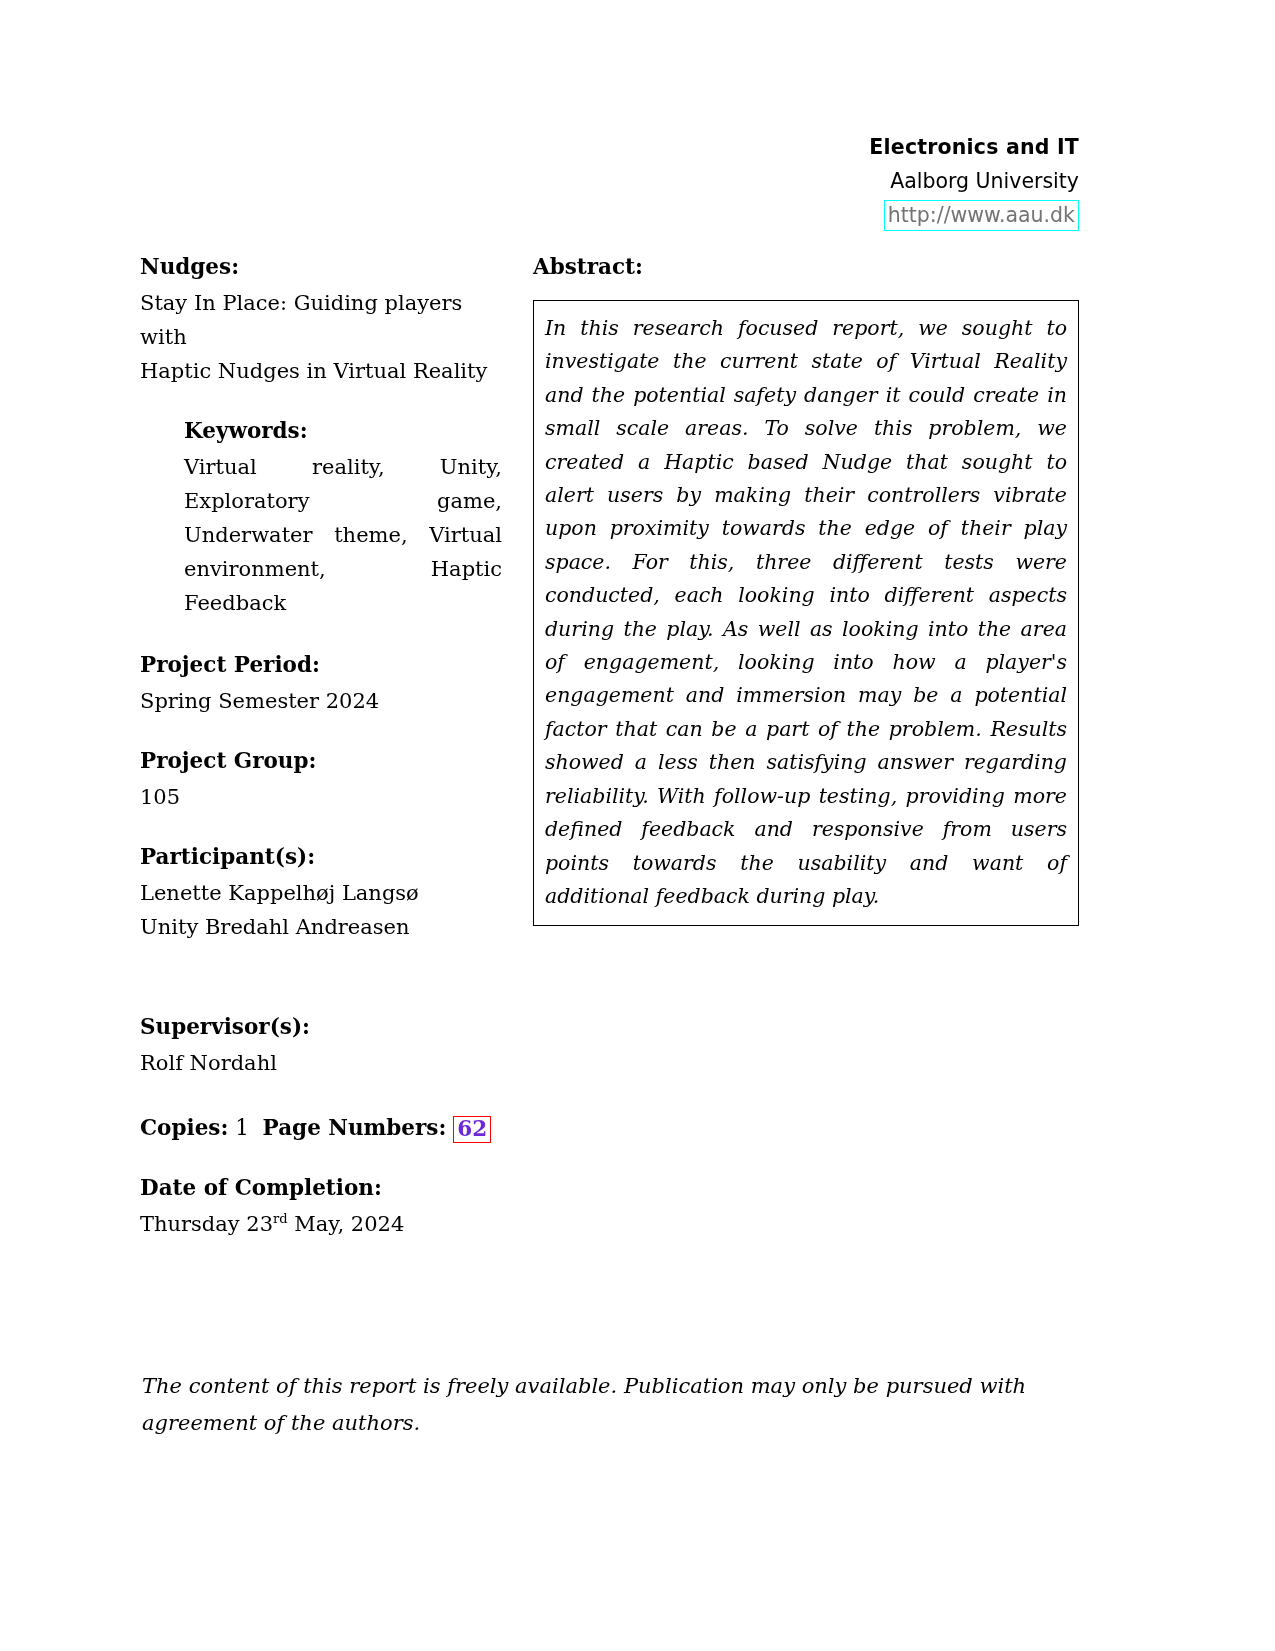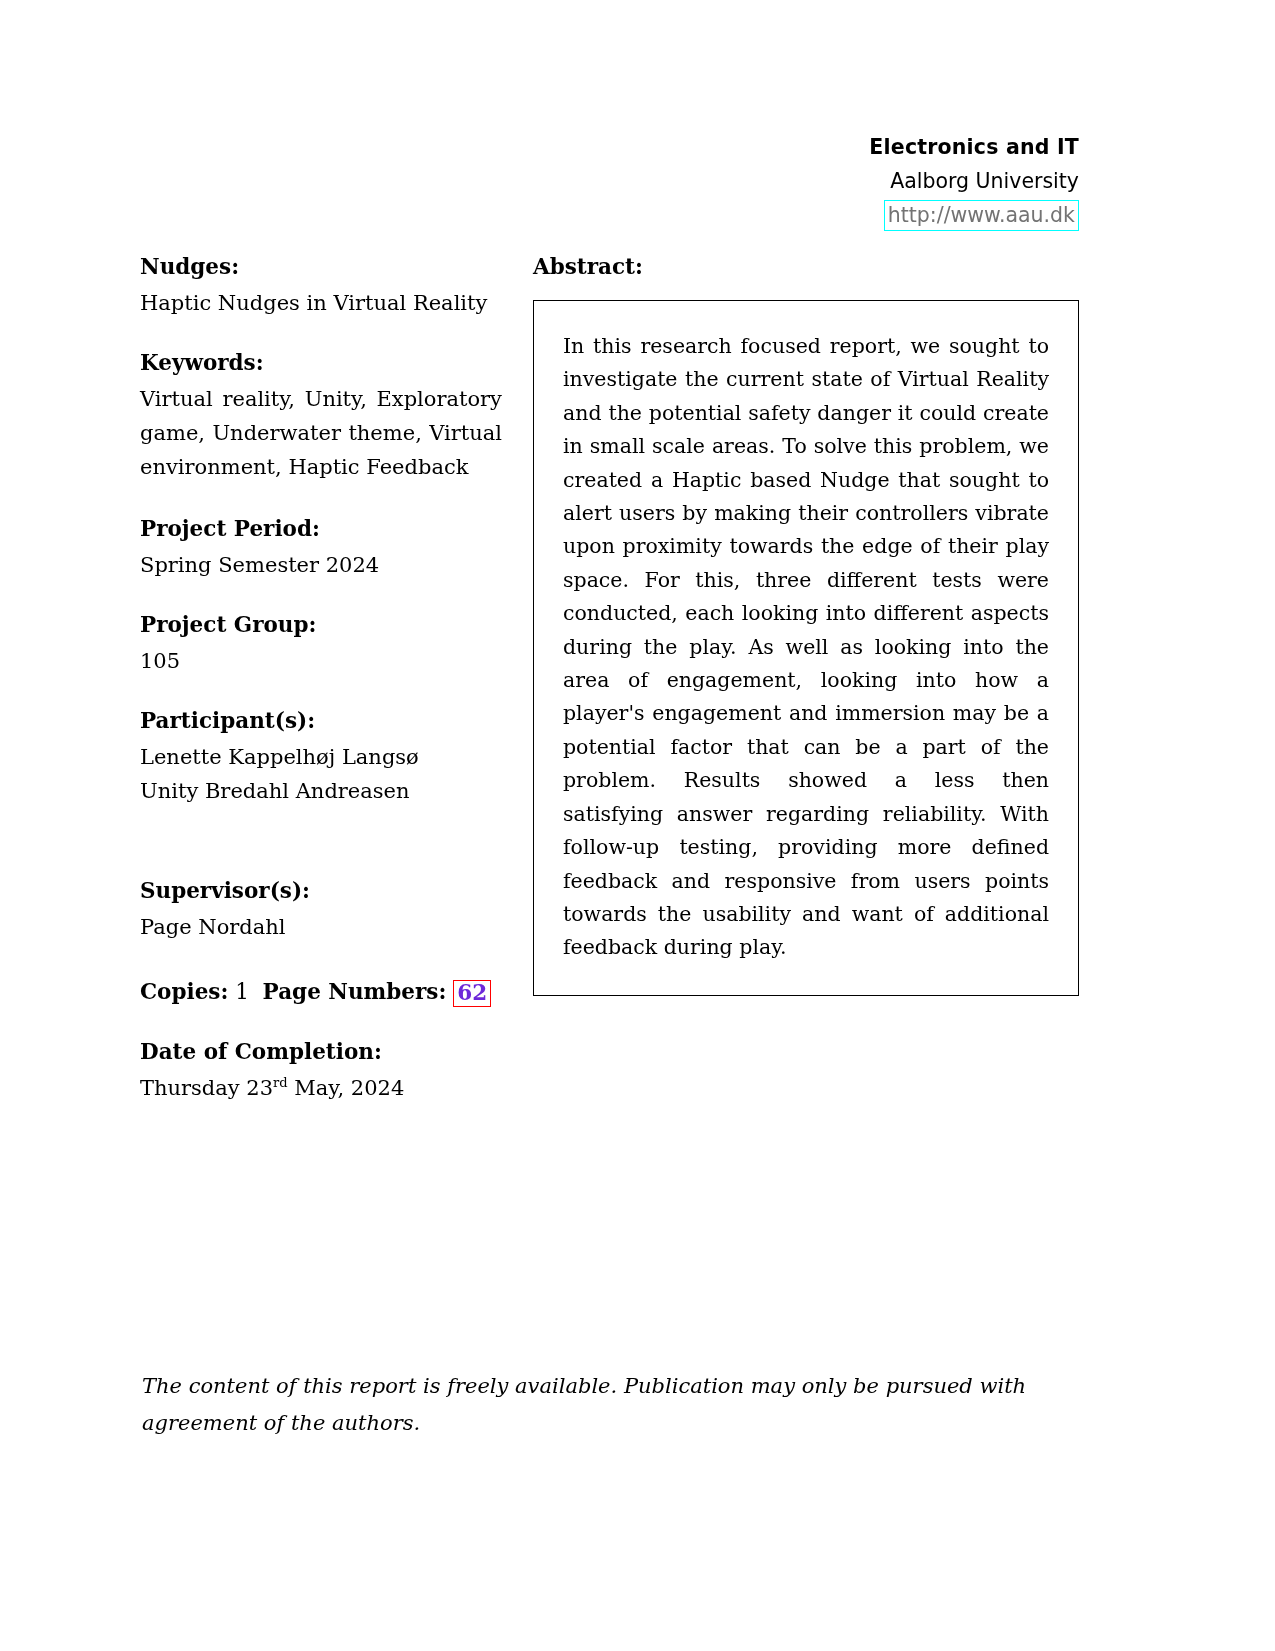--- a/index.html
+++ b/index.html
@@ -82,21 +82,21 @@
   }
   .field-value.nojust {
     text-align: left;
   }
   .value-line {
     display: block;
     line-height: 34px;
   }
 
   .field.title-field { margin-bottom: 26px; }
-  .field.keywords-field { margin-bottom: 28px; }
+  .field.keywords-field { margin-bottom: 28px; margin-left: 44px; }
   .field.period-field { margin-bottom: 26px; }
   .field.group-field { margin-bottom: 26px; }
   .field.participants-field { margin-bottom: 66px; }
   .field.supervisors-field { margin-bottom: 31px; }
   .field.copies-field { margin-bottom: 26px; }
 
   
   .copies-row {
     font-size: 21.5px;
     line-height: 34px;
@@ -141,21 +141,22 @@
     padding: 11px 11px 12px 11px;
     box-sizing: border-box;
     width: 546px;
   }
   .abstract-text {
     font-size: 20.5px;
     line-height: 33.4px;
     text-align: justify;
     text-justify: inter-word;
     hyphens: manual;
-    margin: 18px;
+    margin: 0;
+    font-style: italic;
   }
 
   
   .footer-note {
     position: absolute;
     left: 142px;
     top: 1368px;
     width: 938px;
     font-style: italic;
     font-size: 21px;
@@ -174,20 +175,21 @@
     <div class="url-row">
       <a class="url-box" href="#">http://www.aau.dk</a>
     </div>
   </div>
 
   <div class="left-col">
 
     <div class="field title-field">
       <div class="field-label">Nudges:</div>
       <div class="field-value nojust">
+        <span class="value-line">Stay In Place: Guiding players with</span>
         <span class="value-line">Haptic Nudges in Virtual Reality</span>
       </div>
     </div>
 
     <div class="field keywords-field">
       <div class="field-label">Keywords:</div>
       <div class="field-value">Virtual reality, Unity, Exploratory game, Underwater theme, Virtual environment, Haptic Feedback</div>
     </div>
 
     <div class="field period-field">
@@ -204,21 +206,21 @@
       <div class="field-label">Participant(s):</div>
       <div class="field-value nojust">
         <span class="value-line">Lenette Kappelhøj Langsø</span>
         <span class="value-line">Unity Bredahl Andreasen</span>
       </div>
     </div>
 
     <div class="field supervisors-field">
       <div class="field-label">Supervisor(s):</div>
       <div class="field-value nojust">
-        <span class="value-line">Page Nordahl</span>
+        <span class="value-line">Rolf Nordahl</span>
       </div>
     </div>
 
     <div class="field copies-field">
       <div class="copies-row">
         <span class="bold">Copies:</span><span class="plain">&nbsp;</span><span class="plain">1</span><span class="plain">&nbsp;&nbsp;</span><span class="bold">Page Numbers:</span><span class="plain">&nbsp;</span><a class="pageref-box" href="#">62</a>
       </div>
     </div>
 
     <div class="field date-field">

